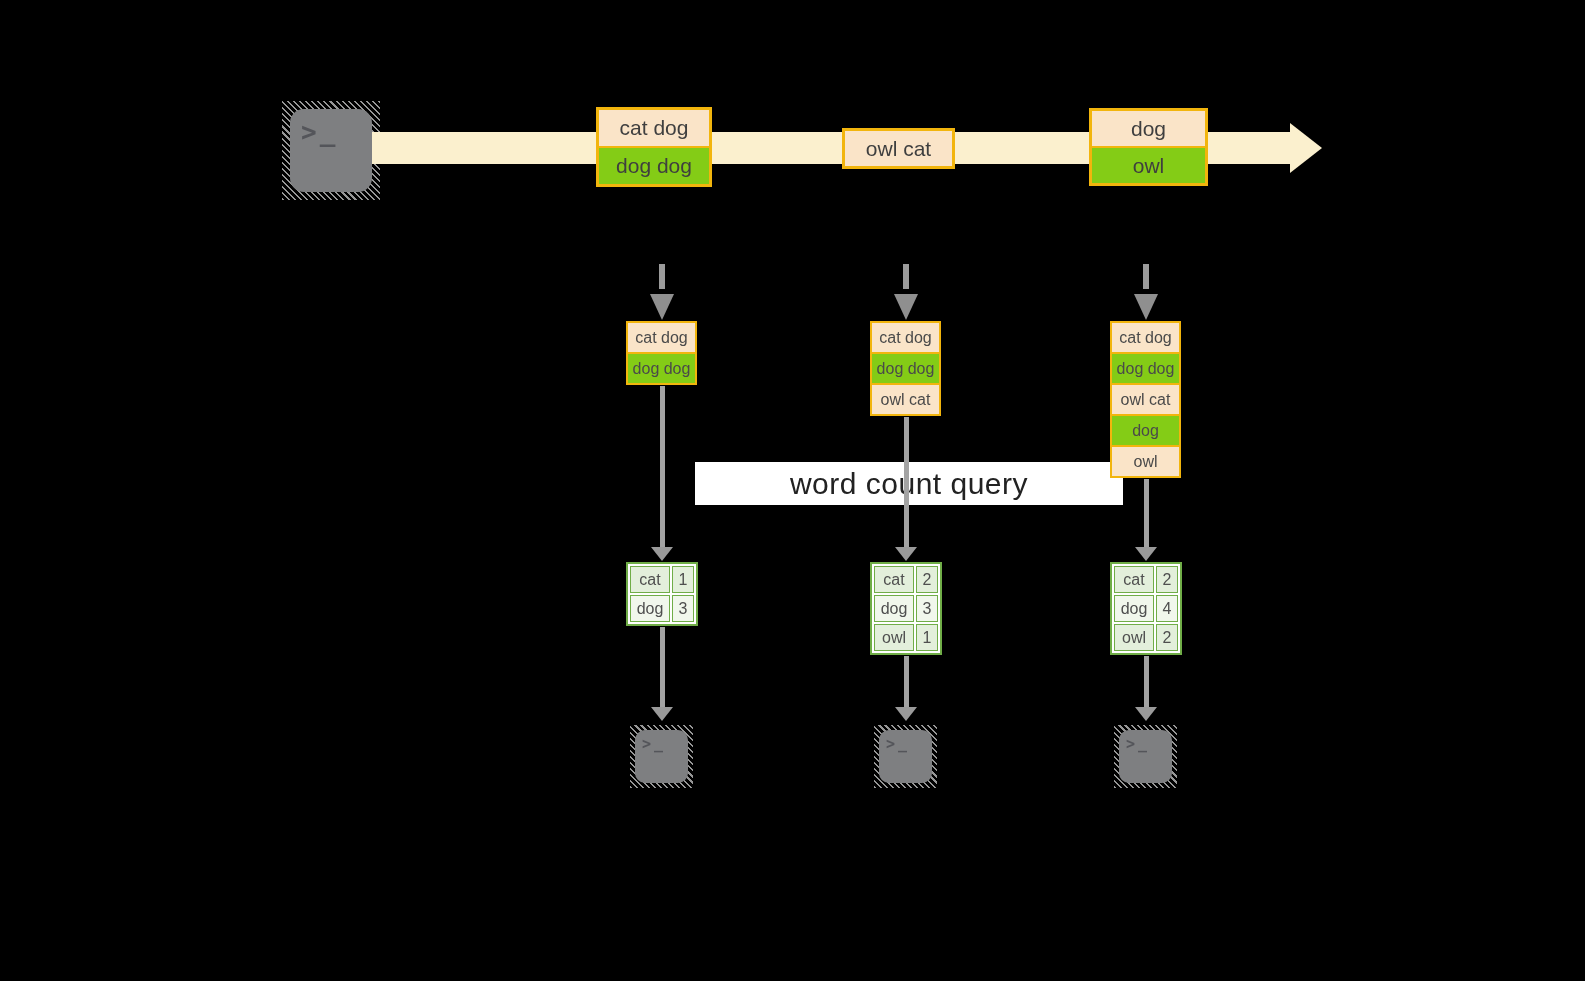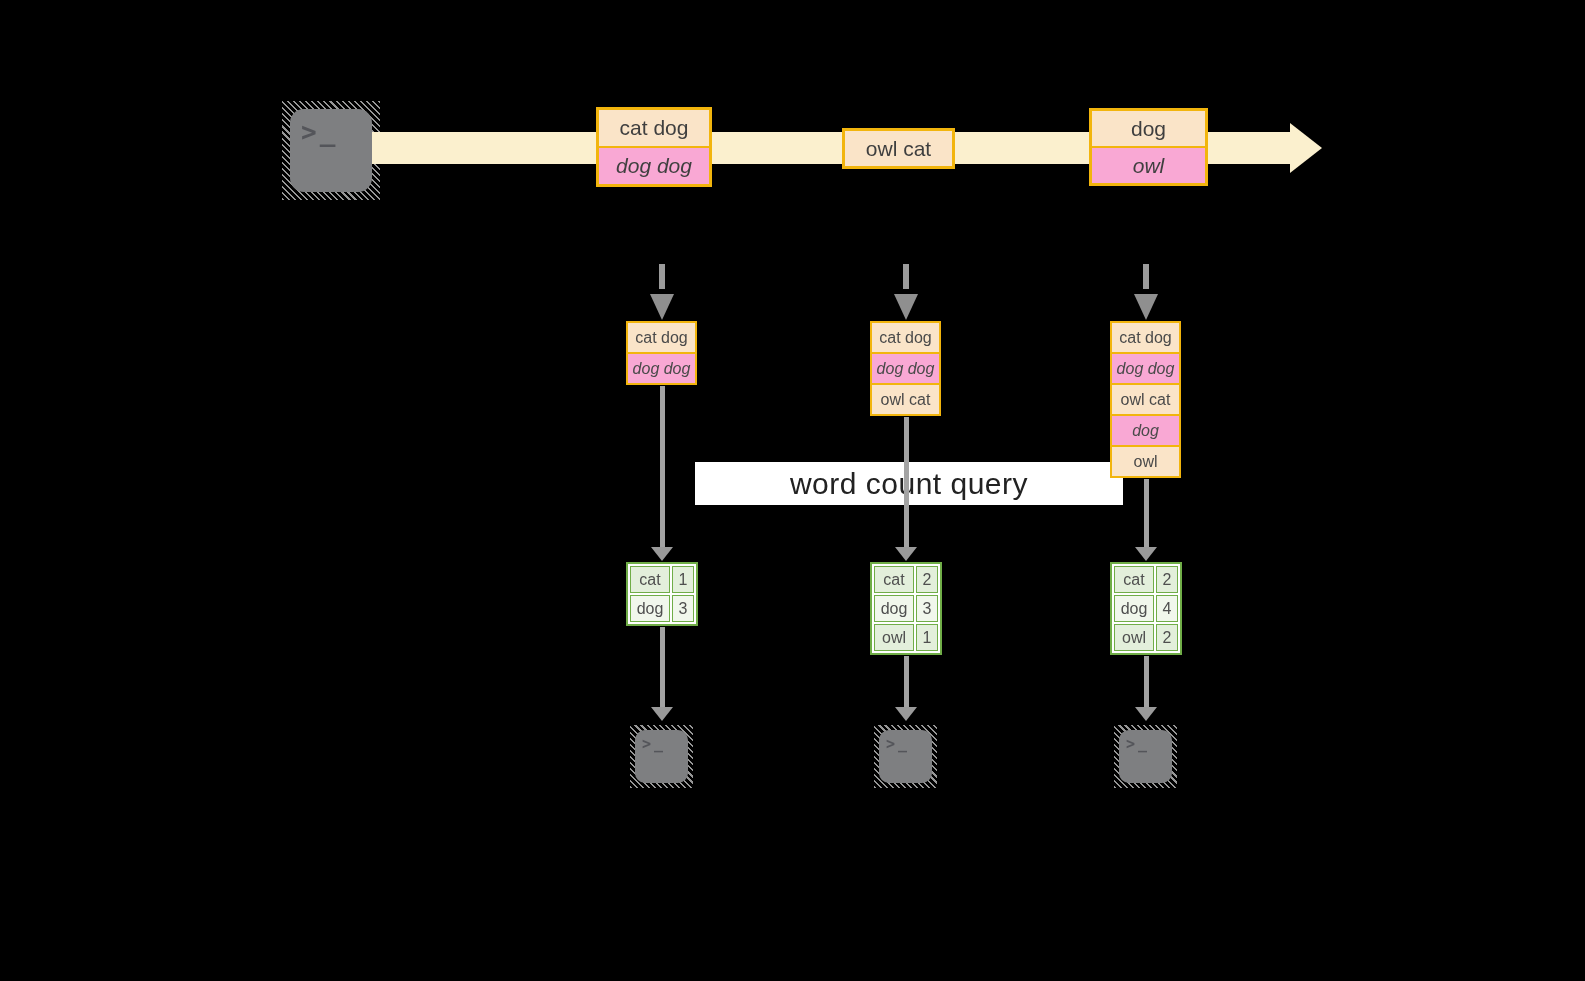--- a/index.html
+++ b/index.html
@@ -21,21 +21,21 @@
   .band-head{position:absolute;left:1290px;top:123px;width:0;height:0;
     border-left:32px solid #FBF0CE;border-top:25px solid transparent;border-bottom:25px solid transparent;}
   
   .amber-box{position:absolute;border:3px solid #F2B50D;background:#FDF3E3;z-index:3;}
   .msg-row{height:36px;line-height:36px;text-align:center;font-size:21px;color:#3f3f3f;background:#FDF3E3;}
   .msg-row+.msg-row{border-top:2px solid #F2B50D;}
   .state-box{position:absolute;border:2.5px solid #F2B50D;background:#FDF3E3;z-index:3;width:67px;}
   .state-row{height:29px;line-height:29px;text-align:center;font-size:16px;color:#4a4a4a;background:#FDF3E3;}
   .state-row+.state-row{border-top:2px solid #F2B50D;}
   .fill-a{background:#FAE4C8;}
-  .fill-b{background:#f9a8d4;font-style:italic;}
+  .fill-b{background:#84cc16;}
   
   .vline{position:absolute;width:5px;background:#A3A3A3;z-index:2;}
   .vdash{position:absolute;width:6px;background:#9B9B9B;z-index:2;}
   .head-down{position:absolute;width:0;height:0;z-index:2;
     border-left:12px solid transparent;border-right:12px solid transparent;border-top:26px solid #8F8F8F;}
   .head-down.small{border-left-width:11px;border-right-width:11px;border-top-width:14px;border-top-color:#9A9A9A;}
   
   .query-banner{position:absolute;left:695px;top:462px;width:428px;height:43px;background:#fff;z-index:1;
     display:flex;align-items:center;justify-content:center;}
   .query-banner span{font-size:30px;color:#222;letter-spacing:0.5px;}

